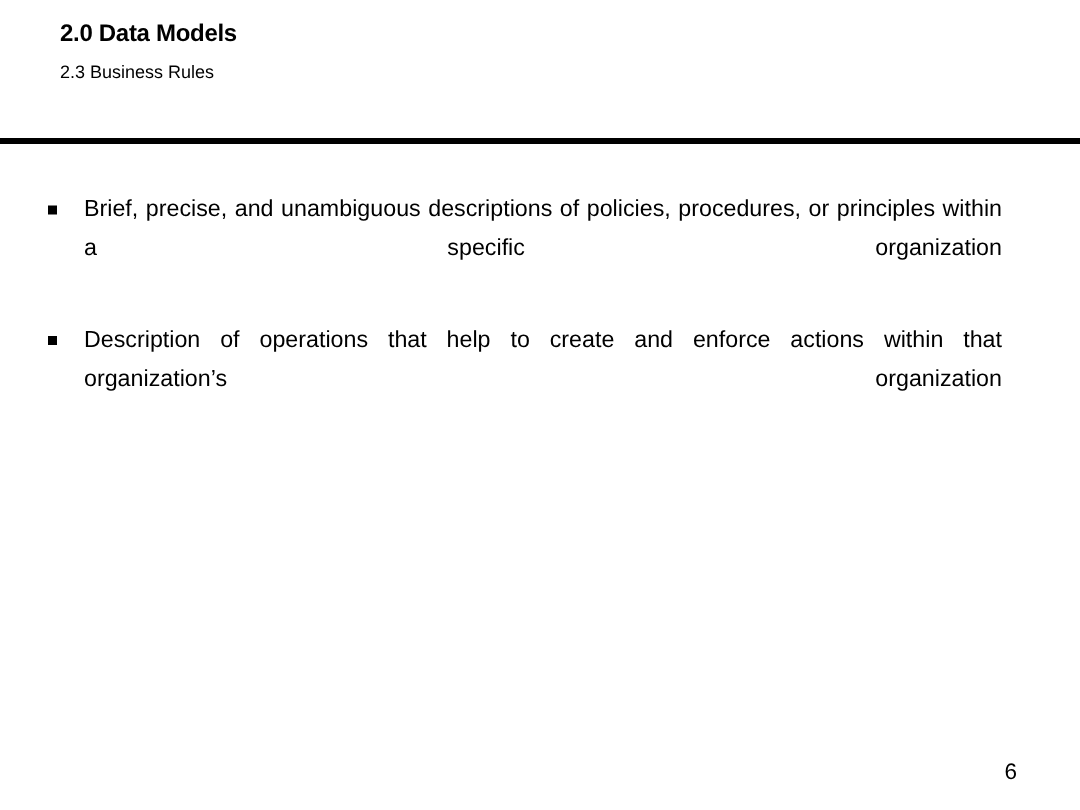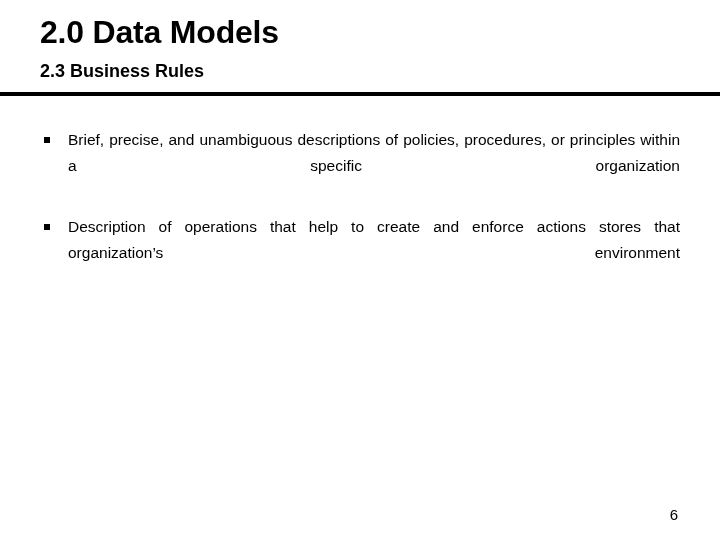--- a/index.html
+++ b/index.html
@@ -20,49 +20,49 @@
   }
 
   
   .title-block {
     position: absolute;
     left: 40px;
     top: 14px;
     width: 640px;
   }
   .slide-title {
-    font-size: 32px;
+    font-size: 16px;
     font-weight: bold;
     color: #000000;
     line-height: 1.15;
     letter-spacing: -0.2px;
     margin: 0;
     white-space: nowrap;
   }
   .slide-subtitle {
-    font-size: 18px;
-    font-weight: bold;
+    font-size: 12px;
+    font-weight: normal;
     color: #000000;
     line-height: 1.15;
     margin: 10px 0 0 0;
     white-space: nowrap;
   }
   .header-rule {
     position: absolute;
     left: 0;
     top: 92px;
     width: 720px;
     height: 4px;
     background: #000000;
   }
 
   
   .content {
     position: absolute;
-    left: 40px;
+    left: 28px;
     top: 127px;
     width: 640px;
   }
   .bullet-item {
     position: relative;
     padding-left: 28px;
     margin: 0 0 9px 0;
     font-size: 15.5px;
     color: #000000;
     line-height: 26px;
@@ -115,20 +115,20 @@
   <div class="content">
 
     <div class="bullet-item">
       <span class="bullet-marker"></span>
       <span class="bullet-text">Brief, precise, and unambiguous descriptions of policies, procedures, or principles within a specific organization</span>
     </div>
 
 
     <div class="bullet-item">
       <span class="bullet-marker"></span>
-      <span class="bullet-text">Description of operations that help to create and enforce actions stores that organization’s environment</span>
+      <span class="bullet-text">Description of operations that help to create and enforce actions within that organization’s organization</span>
     </div>
 
   </div>
 
   <div class="page-number">6</div>
 
 </div>
 
 </body></html>

